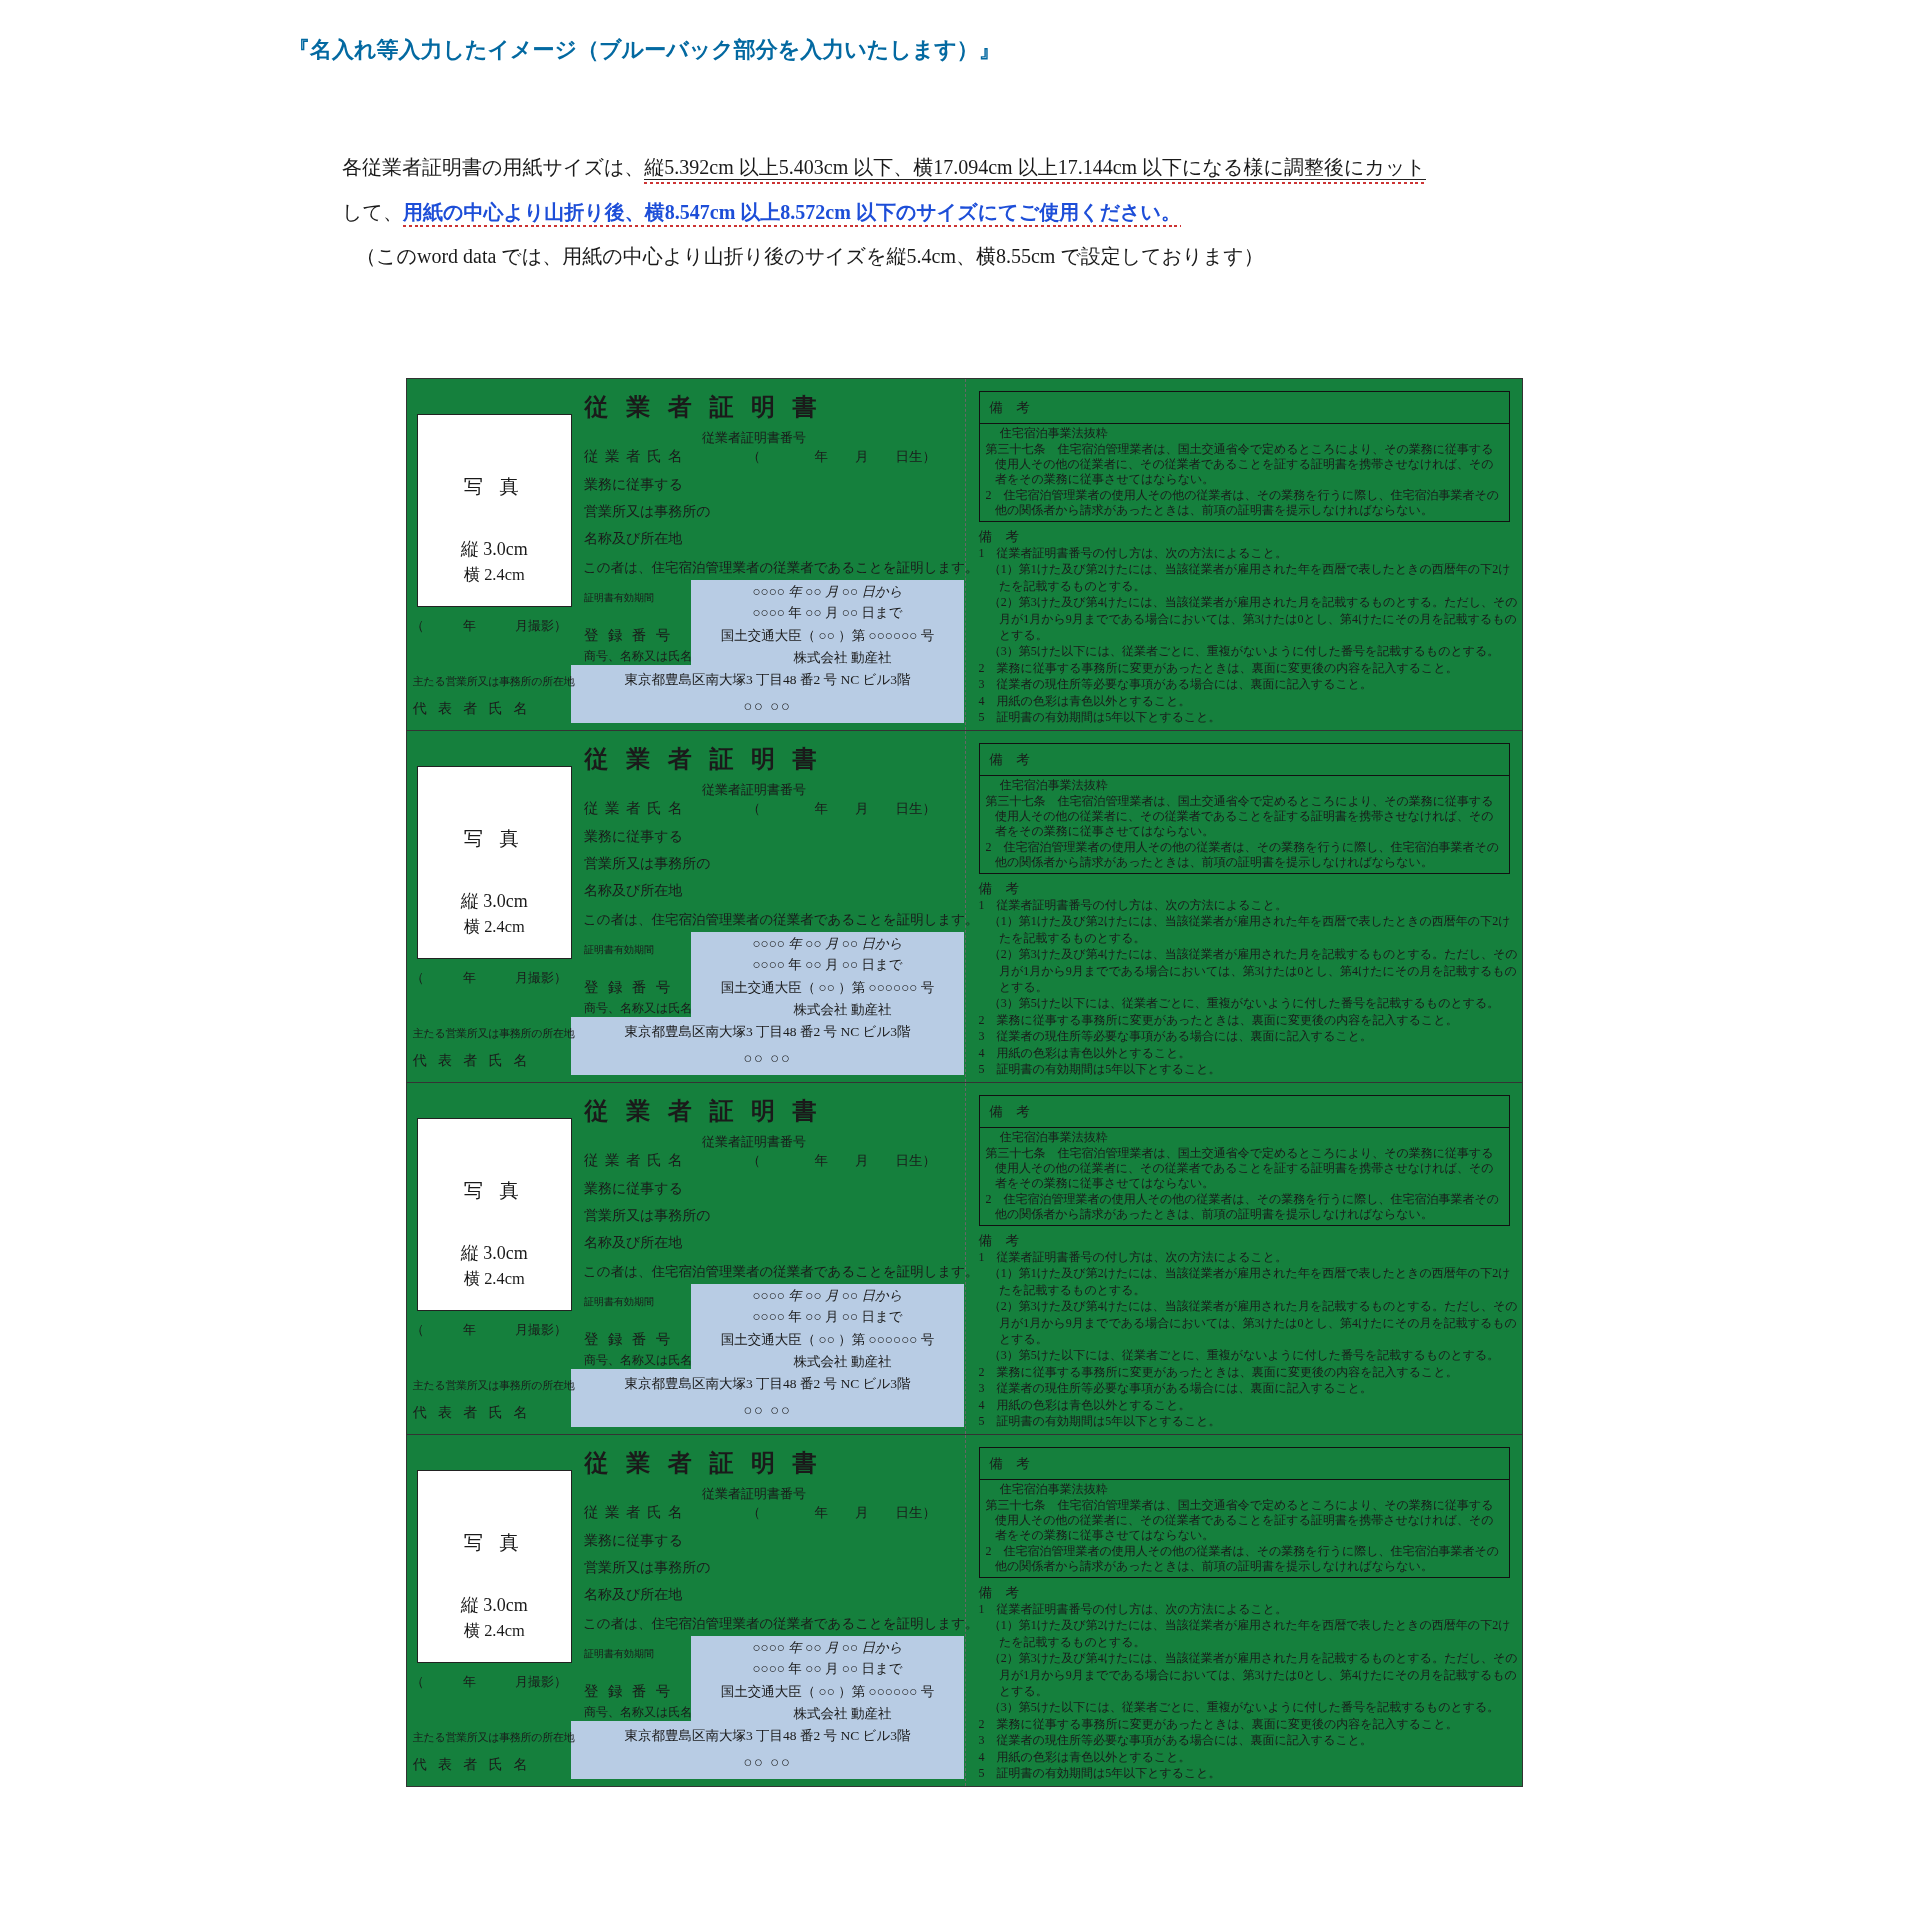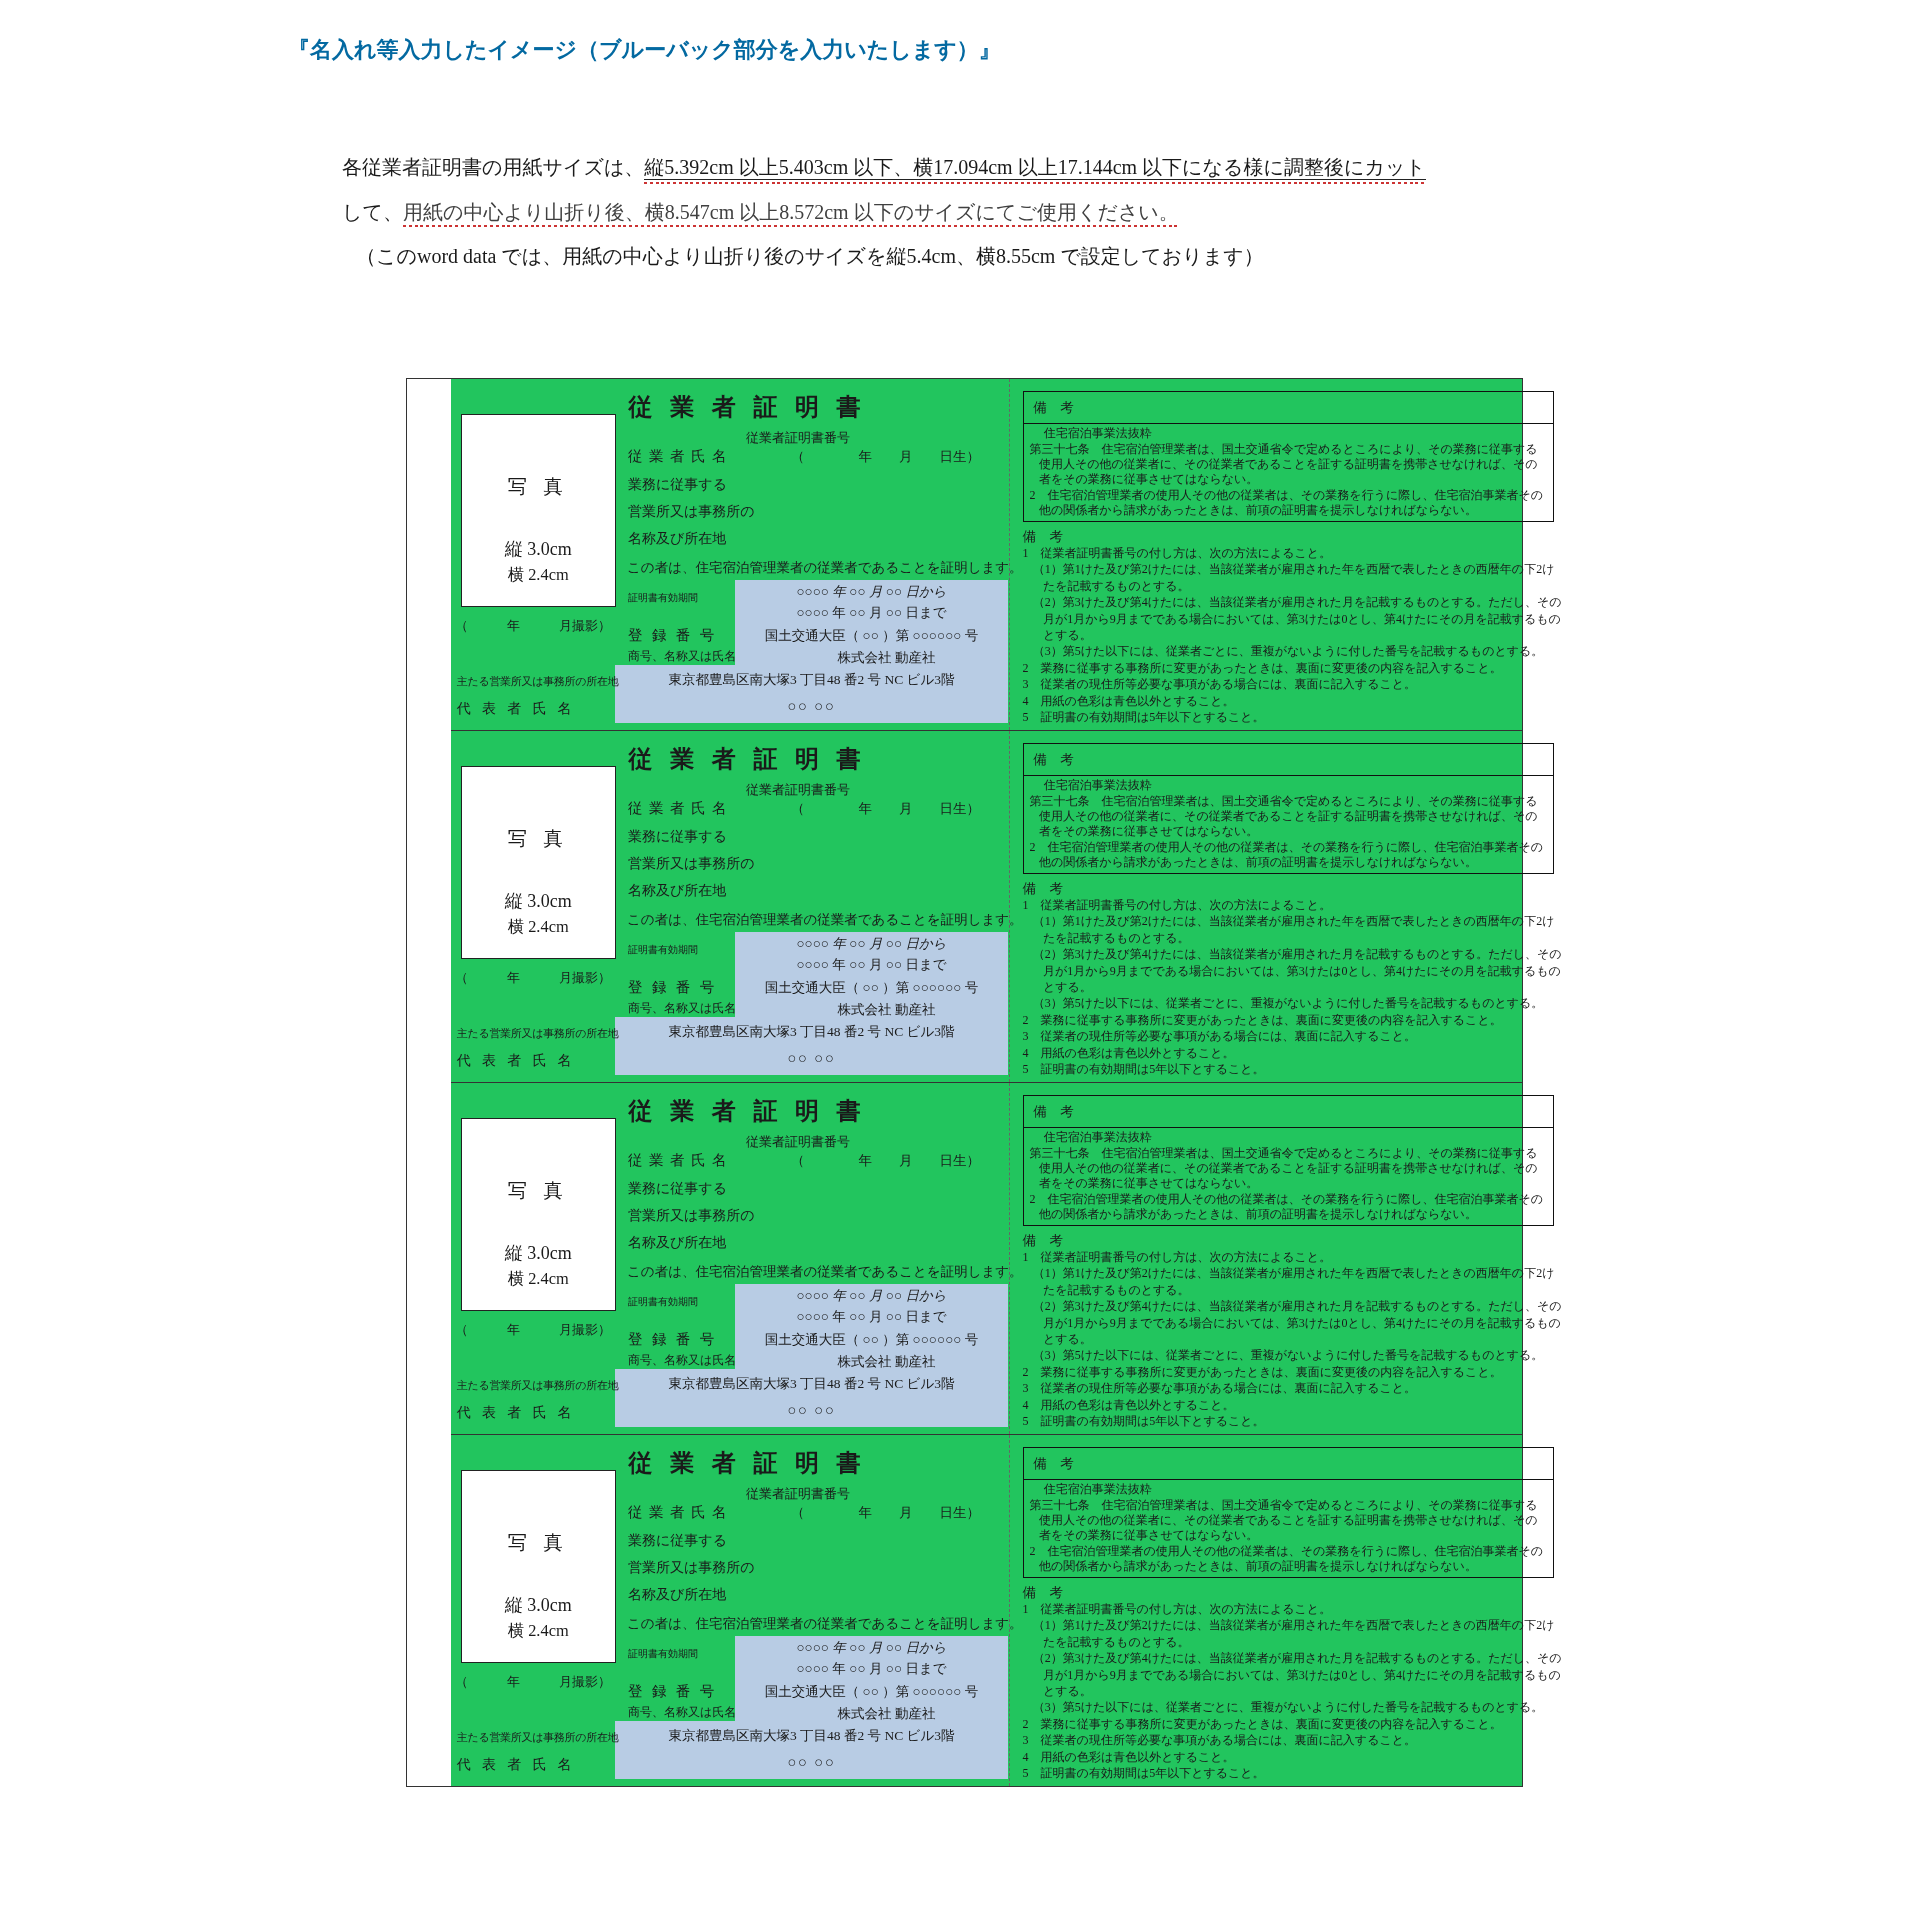--- a/index.html
+++ b/index.html
@@ -11,27 +11,27 @@
   .red-note{left:288px;top:35px;font-family:"Liberation Sans","DejaVu Sans",sans-serif;
             font-weight:bold;font-size:22px;color:#0369a1;}
   .doc-title{left:326px;top:81px;font-size:26px;letter-spacing:1px;}
   .para{font-size:20px;margin-left:16px;}
   .p1{left:326px;top:154px;}
   .p2{left:326px;top:199px;}
   .p3{left:340px;top:243px;}
   .u-black{border-bottom:1.4px solid #222;padding-bottom:1px;position:relative;}
   .u-black::after{content:"";position:absolute;left:0;right:0;bottom:-4.8px;height:1.9px;
       background:repeating-linear-gradient(90deg,#cc3333 0 2.9px,transparent 2.9px 5.8px);}
-  .red-seg{color:#404040;font-weight:normal;position:relative;}
+  .red-seg{color:#1d4ed8;font-weight:bold;position:relative;}
   .red-seg::after{content:"";position:absolute;left:0;right:0;bottom:-3.9px;height:1.9px;
       background:repeating-linear-gradient(90deg,#cc3333 0 2.9px,transparent 2.9px 5.8px);}
 
   
   .cards{position:absolute;left:406px;top:378px;width:1115px;border:1.9px solid #333;}
-  .card{position:relative;height:351px;background:#22c55e;margin-left:44px;}
+  .card{position:relative;height:351px;background:#15803d;}
   .card + .card{border-top:1.9px solid #333;}
   .lh{position:absolute;left:0;top:0;width:558px;height:351px;}
   .rh{position:absolute;left:558px;top:0;width:555px;height:351px;border-left:1.9px dashed #666;}
 
   
   .c-title{left:0;top:11.6px;width:558px;text-align:center;padding-left:35px;box-sizing:border-box;
            font-size:24px;font-weight:bold;letter-spacing:5.8px;}
   .c-number{left:241px;top:50px;width:212px;text-align:center;font-size:13px;}
   .photo-box{left:9.7px;top:35px;width:153px;height:191px;border:1.9px solid #222;background:#fff;}
   .photo-label{left:0;top:58px;width:100%;text-align:center;font-size:19.3px;letter-spacing:5.8px;}

